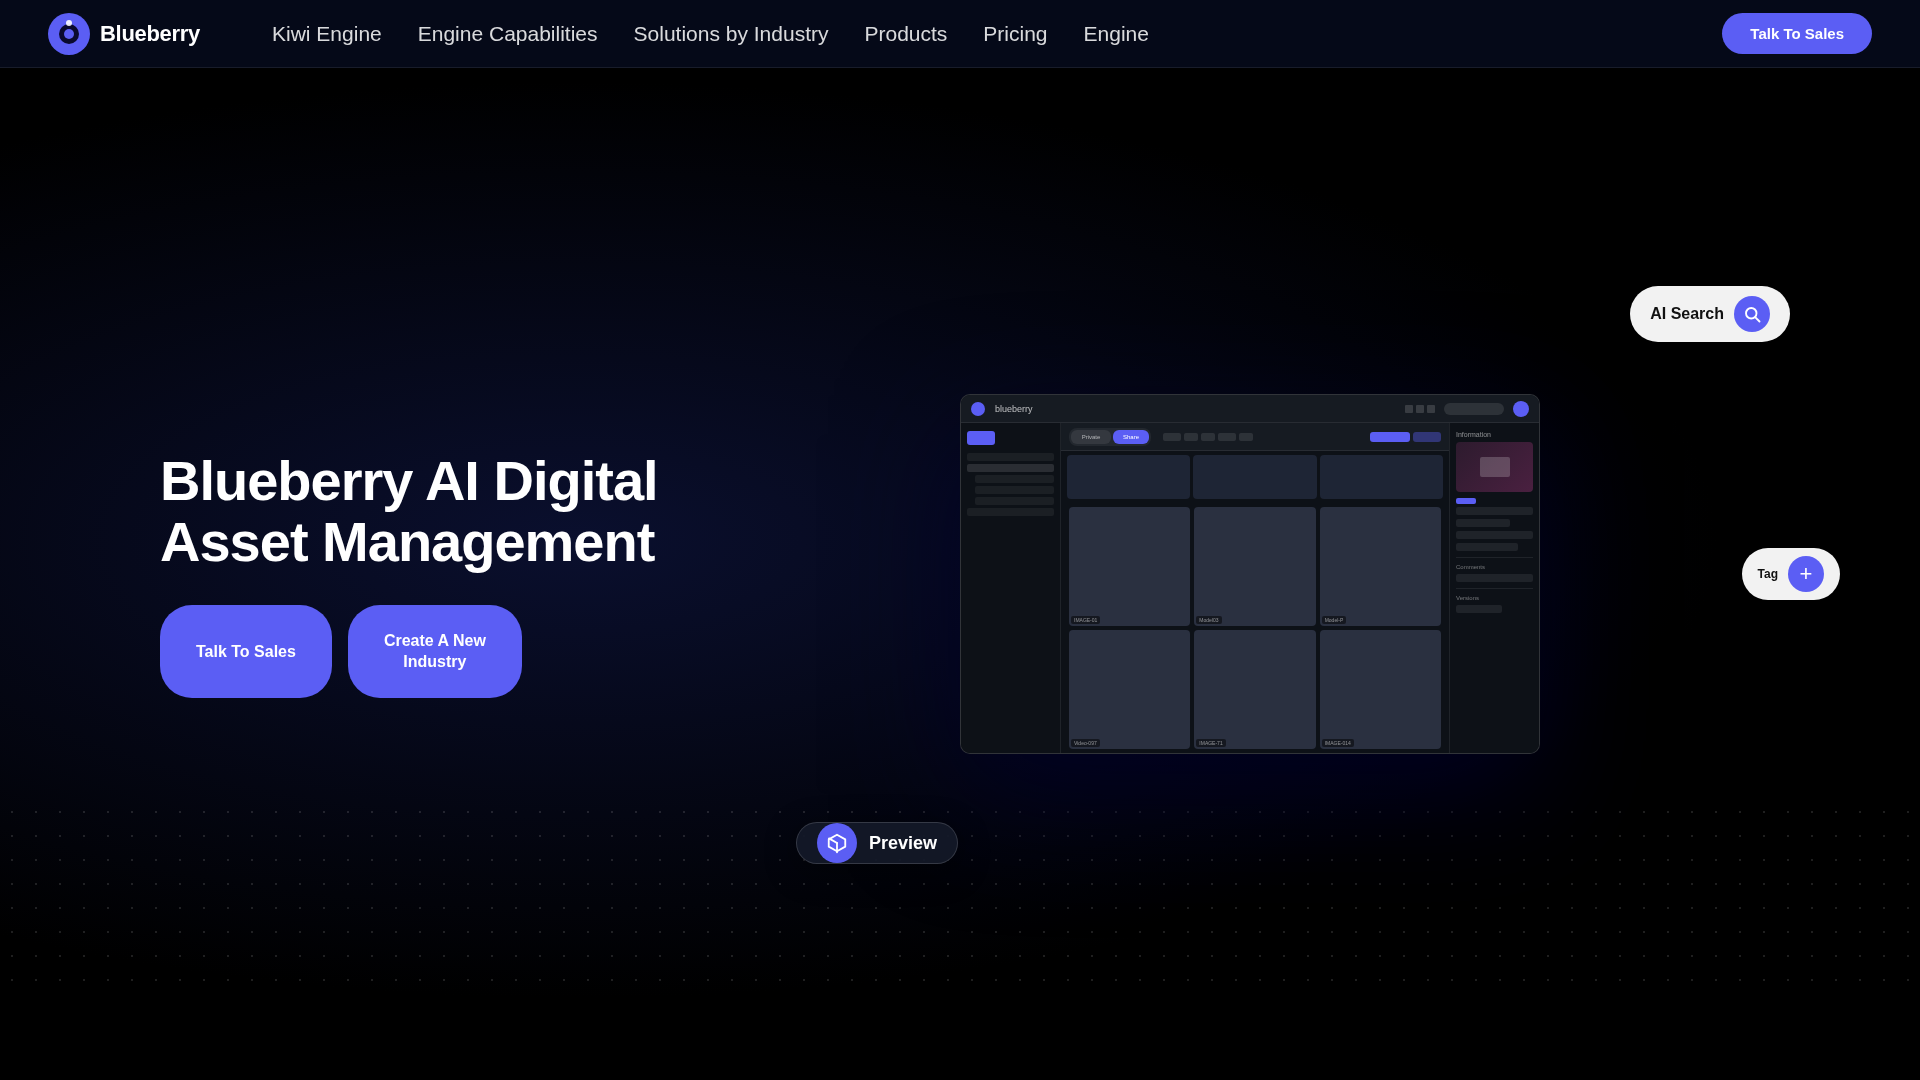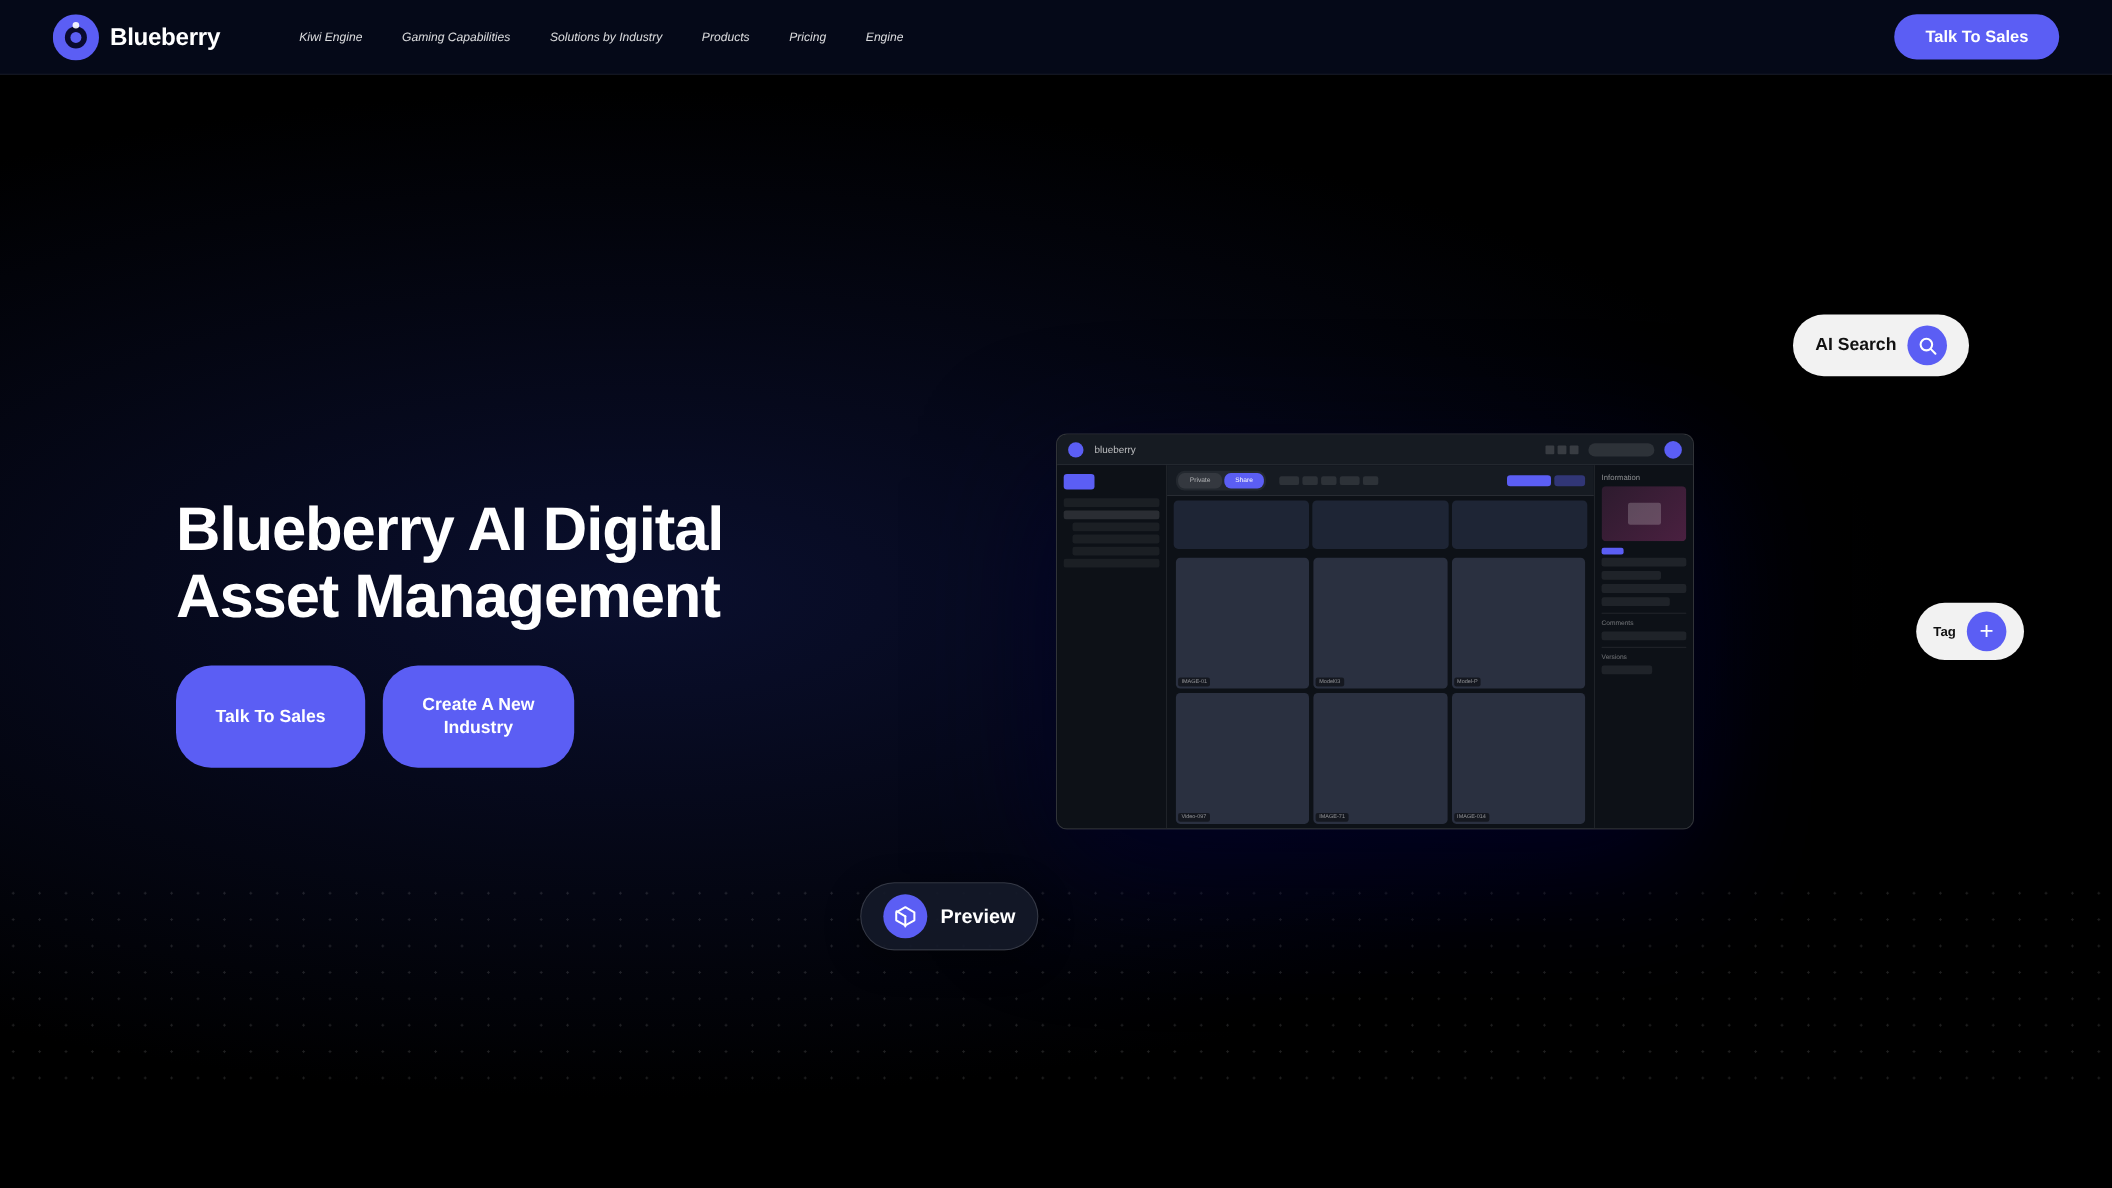--- a/index.html
+++ b/index.html
@@ -45,25 +45,24 @@
     .nav-links {
       display: flex;
       align-items: center;
       gap: 36px;
       flex: 1;
       margin-left: 24px;
     }
     .nav-link {
       color: rgba(255,255,255,0.85);
       text-decoration: none;
-      font-size: 11px;
+      font-size: 21px;
       font-weight: 400;
       cursor: pointer;
       white-space: nowrap;
-      font-style: italic;
     }
     .nav-cta {
       margin-left: auto;
       background: #5b5ef4;
       color: #fff;
       border: none;
       border-radius: 24px;
       padding: 12px 28px;
       font-size: 15px;
       font-weight: 600;
@@ -331,25 +330,25 @@
       justify-content: center;
       font-size: 22px;
       color: #fff;
       font-weight: 300;
     }
 
     
     .float-preview {
       position: absolute;
       bottom: -30px;
-      left: 42px;
+      left: 56px;
       background: rgba(20,25,40,0.92);
       border: 1px solid rgba(255,255,255,0.15);
       border-radius: 32px;
-      padding: 10px 20px;
+      padding: 0 20px;
       display: flex;
       align-items: center;
       gap: 12px;
       box-shadow: 0 8px 32px rgba(0,0,0,0.4);
     }
     .preview-icon-circle {
       width: 40px;
       height: 40px;
       border-radius: 50%;
       background: #5b5ef4;
@@ -382,21 +381,21 @@
       <circle cx="21" cy="21" r="21" fill="#5b5ef4"></circle>
       <circle cx="21" cy="21" r="10" fill="#0a0a2e"></circle>
       <circle cx="21" cy="21" r="5" fill="#5b5ef4"></circle>
       <circle cx="21" cy="10" r="3" fill="#fff" opacity="0.9"></circle>
     </svg>
     <span class="logo-text">Blueberry</span>
   </div>
 
   <div class="nav-links">
     <a class="nav-link">Kiwi Engine</a>
-    <a class="nav-link">Gaming Capabilities</a>
+    <a class="nav-link">Engine Capabilities</a>
     <a class="nav-link">Solutions by Industry</a>
     <a class="nav-link">Products</a>
     <a class="nav-link">Pricing</a>
     <a class="nav-link">Engine</a>
   </div>
 
   <button class="nav-cta">Talk To Sales</button>
 </nav>
 
 <section class="hero">

